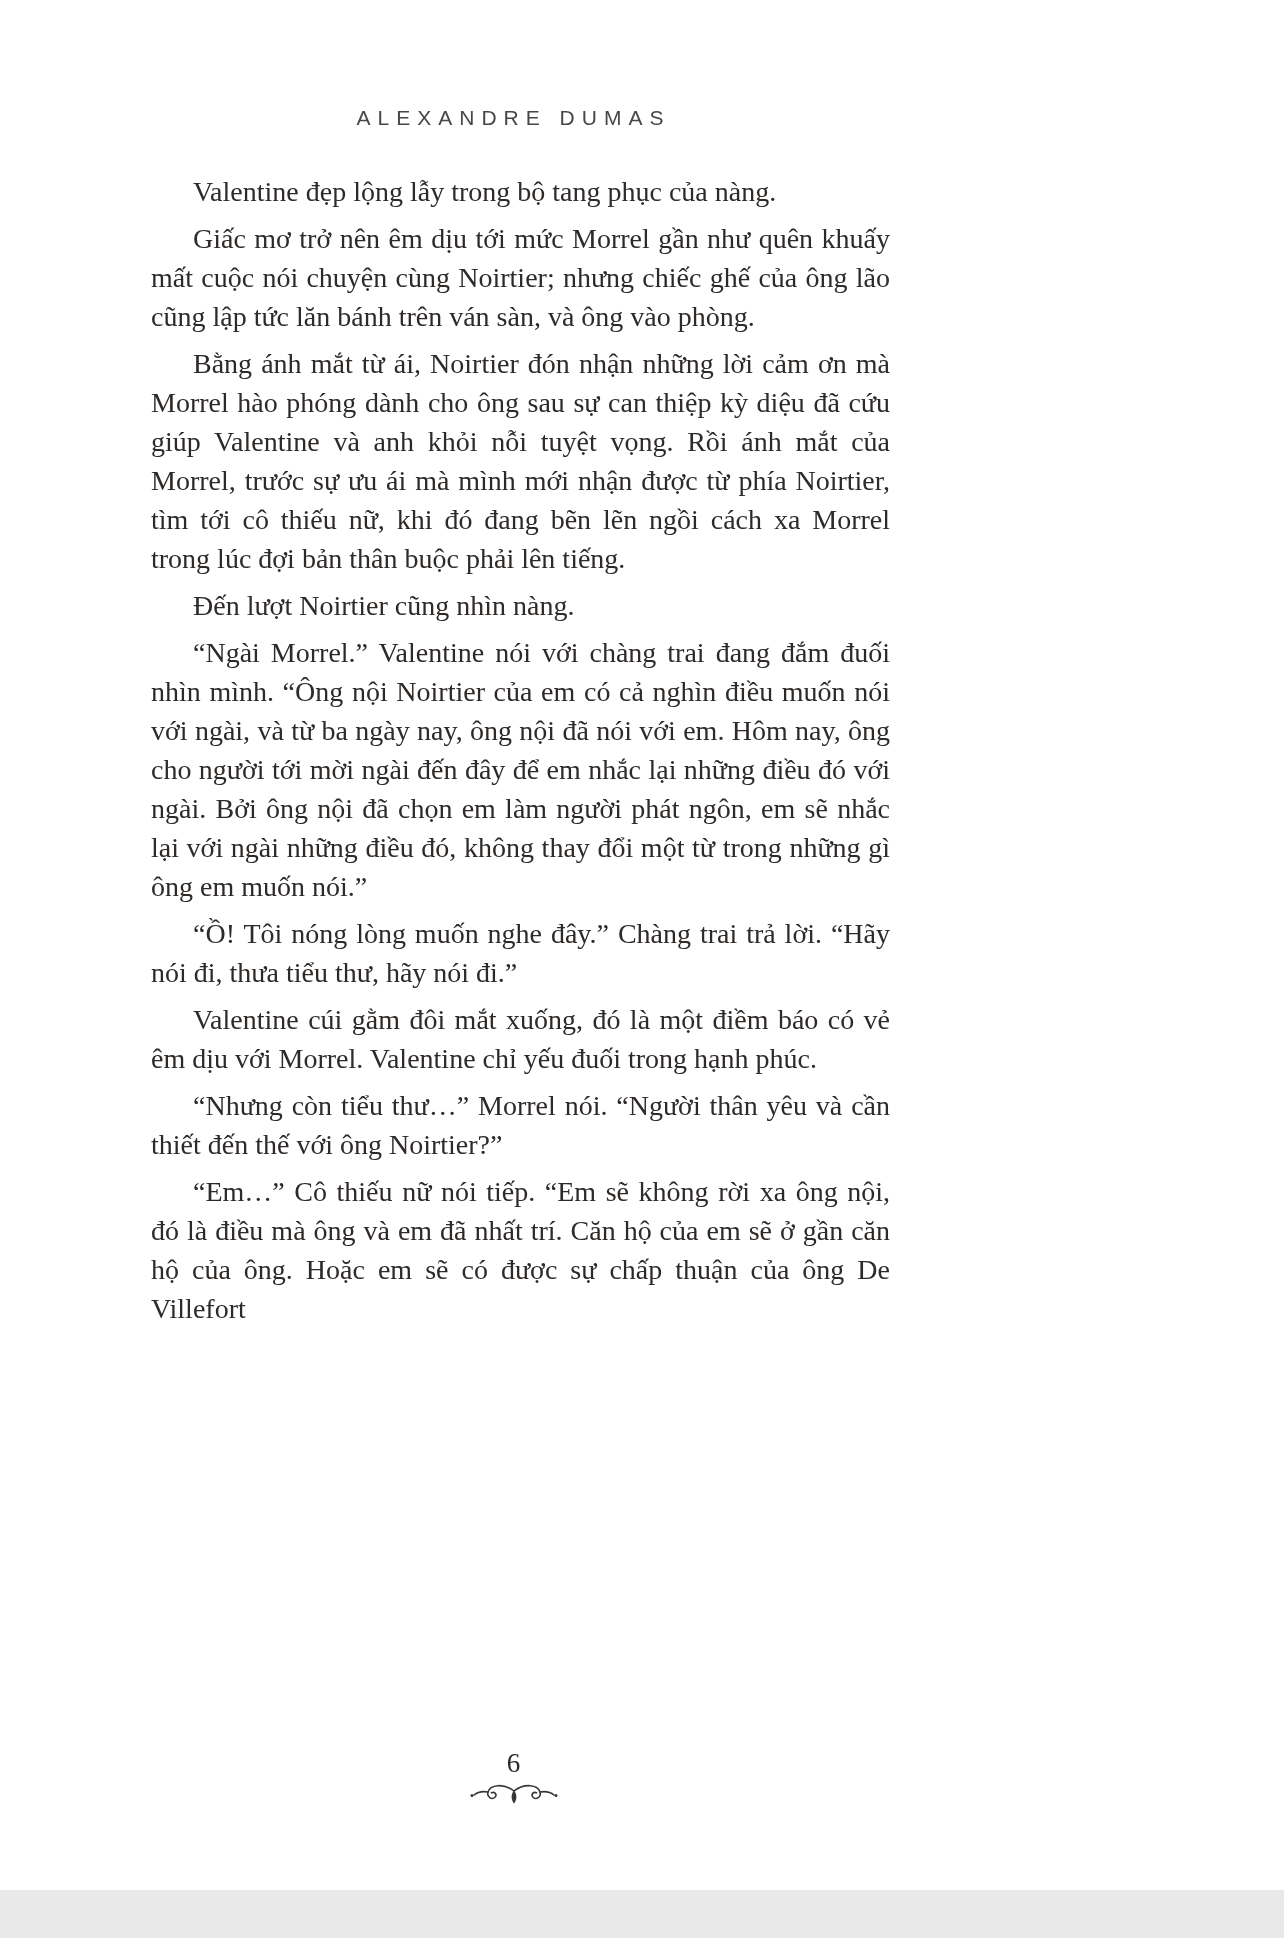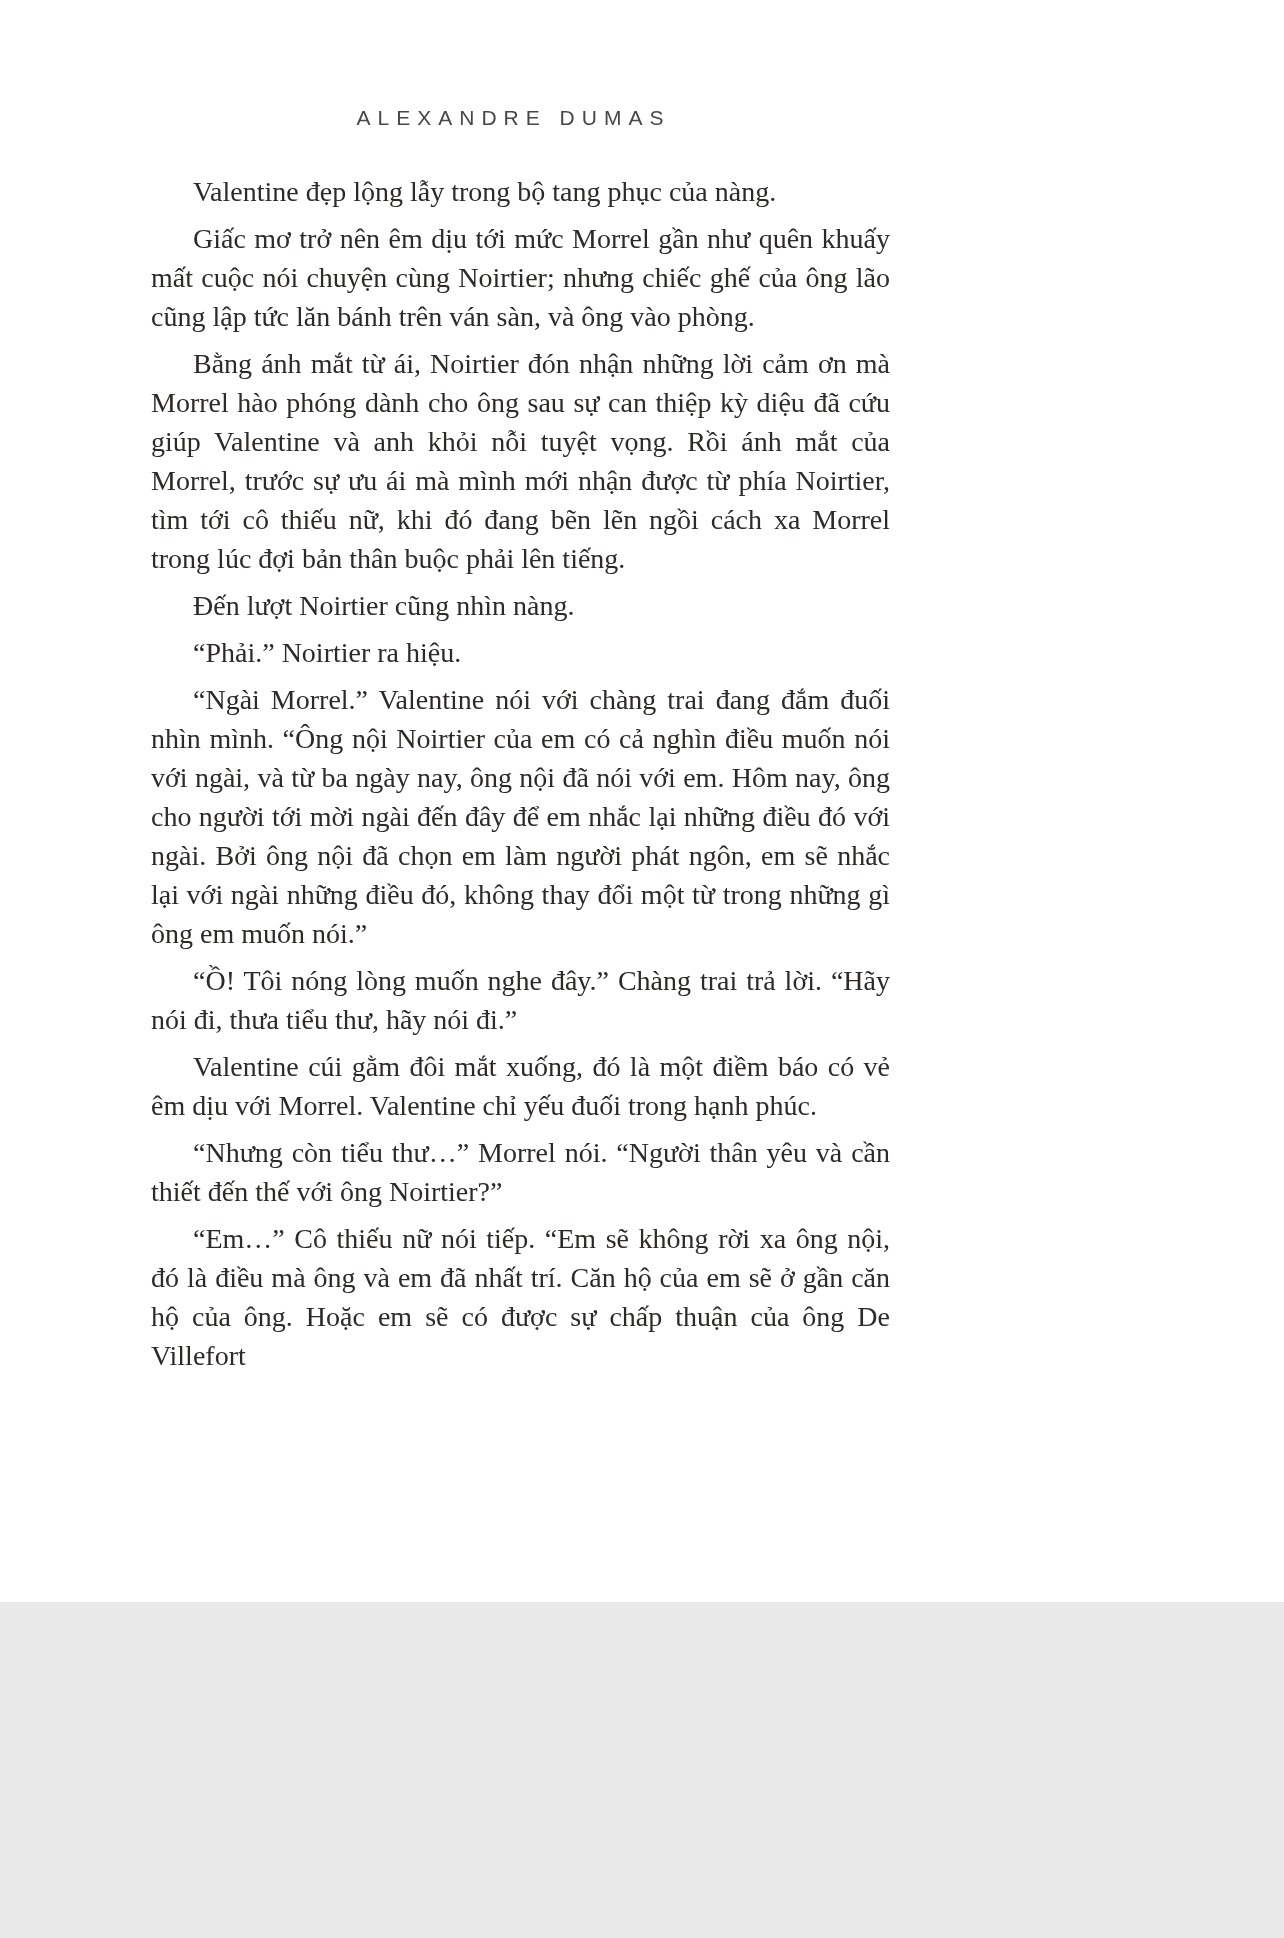--- a/index.html
+++ b/index.html
@@ -3,21 +3,21 @@
 <meta charset="utf-8">
 <style>
   html, body {
     margin: 0;
     padding: 0;
     background: #e9e9e9;
   }
   .page {
     position: relative;
     width: 1284px;
-    height: 1602px;
+    height: 1890px;
     background: #ffffff;
     margin: 0 auto;
     overflow: hidden;
     font-family: "Liberation Serif", "DejaVu Serif", serif;
   }
   .content {
     position: absolute;
     left: 137px;
     top: 106px;
     width: 753px;
@@ -66,21 +66,20 @@
 <div class="page">
   <div class="content">
 
     <div class="running-header">ALEXANDRE DUMAS</div>
 
     <div class="body-text">
       <p>Valentine đẹp lộng lẫy trong bộ tang phục của nàng.</p>
       <p>Giấc mơ trở nên êm dịu tới mức Morrel gần như quên khuấy mất cuộc nói chuyện cùng Noirtier; nhưng chiếc ghế của ông lão cũng lập tức lăn bánh trên ván sàn, và ông vào phòng.</p>
       <p>Bằng ánh mắt từ ái, Noirtier đón nhận những lời cảm ơn mà Morrel hào phóng dành cho ông sau sự can thiệp kỳ diệu đã cứu giúp Valentine và anh khỏi nỗi tuyệt vọng. Rồi ánh mắt của Morrel, trước sự ưu ái mà mình mới nhận được từ phía Noirtier, tìm tới cô thiếu nữ, khi đó đang bẽn lẽn ngồi cách xa Morrel trong lúc đợi bản thân buộc phải lên tiếng.</p>
       <p>Đến lượt Noirtier cũng nhìn nàng.</p>
-      <p>“Phải.” Noirtier ra hiệu.</p>
       <p>“Ngài Morrel.” Valentine nói với chàng trai đang đắm đuối nhìn mình. “Ông nội Noirtier của em có cả nghìn điều muốn nói với ngài, và từ ba ngày nay, ông nội đã nói với em. Hôm nay, ông cho người tới mời ngài đến đây để em nhắc lại những điều đó với ngài. Bởi ông nội đã chọn em làm người phát ngôn, em sẽ nhắc lại với ngài những điều đó, không thay đổi một từ trong những gì ông em muốn nói.”</p>
       <p>“Ồ! Tôi nóng lòng muốn nghe đây.” Chàng trai trả lời. “Hãy nói đi, thưa tiểu thư, hãy nói đi.”</p>
       <p>Valentine cúi gằm đôi mắt xuống, đó là một điềm báo có vẻ êm dịu với Morrel. Valentine chỉ yếu đuối trong hạnh phúc.</p>
       <p>“Nhưng còn tiểu thư…” Morrel nói. “Người thân yêu và cần thiết đến thế với ông Noirtier?”</p>
       <p>“Em…” Cô thiếu nữ nói tiếp. “Em sẽ không rời xa ông nội, đó là điều mà ông và em đã nhất trí. Căn hộ của em sẽ ở gần căn hộ của ông. Hoặc em sẽ có được sự chấp thuận của ông De Villefort</p>
     </div>
   </div>
 
   <div class="footer">
     <div class="page-number">6</div>

